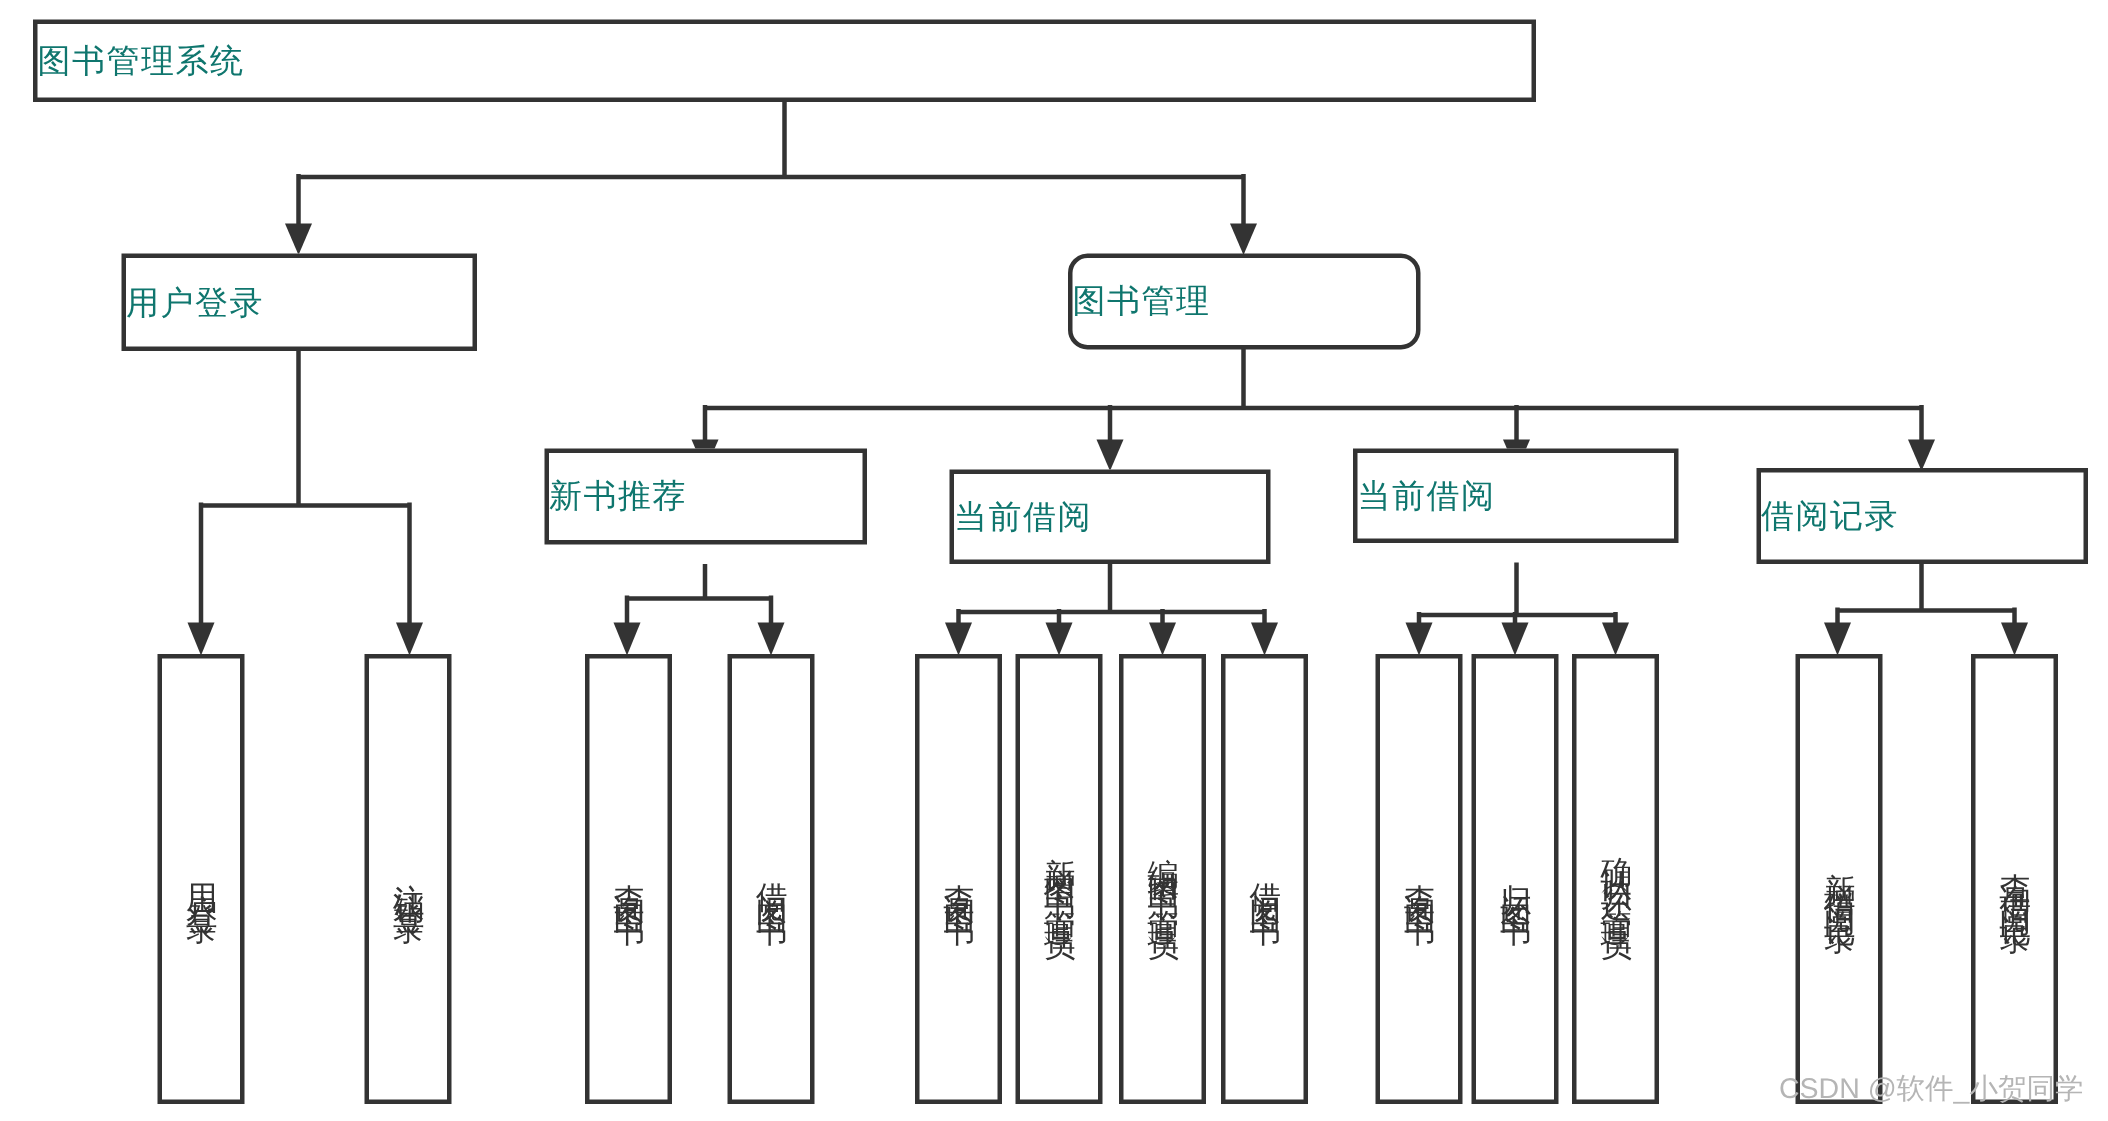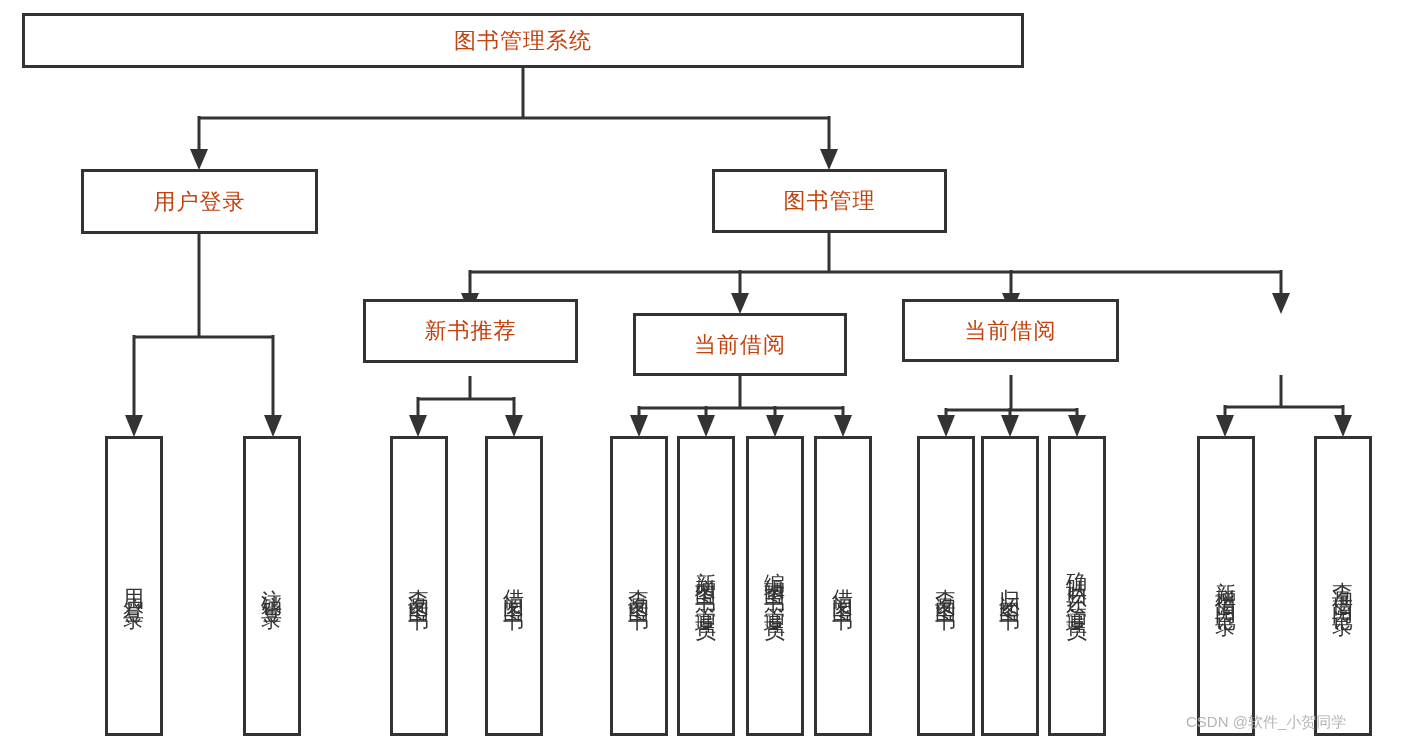--- a/index.html
+++ b/index.html
@@ -21,22 +21,22 @@
     width: 1405px;
     height: 747px;
   }
   .node {
     position: absolute;
     box-sizing: border-box;
     border: 3px solid #333333;
     background: #ffffff;
     display: flex;
     align-items: center;
-    justify-content: center;
-    color: #c2410c;
+    justify-content: flex-start;
+    color: #0f766e;
     font-size: 22px;
     letter-spacing: 1px;
     z-index: 2;
     font-family: Liberation Mono, monospace;
   }
   .leaf {
     position: absolute;
     box-sizing: border-box;
     border: 3px solid #333333;
     background: #ffffff;
@@ -54,21 +54,21 @@
     text-orientation: mixed;
     font-size: 21px;
     letter-spacing: 7px;
     line-height: 1;
     white-space: nowrap;
   }
   .watermark {
     position: absolute;
     left: 1186px;
     top: 713px;
-    font-size: 15px;
+    font-size: 19px;
     color: #b5b5b5;
     z-index: 3;
     white-space: nowrap;
   }
 </style>
 </head>
 <body>
 
 <div class="canvas">
 
@@ -105,32 +105,35 @@
     </g>
   </svg>
 
   <div class="node" style="left:22px; top:13px; width:1002px; height:55px;">
     <span>图书管理系统</span>
   </div>
 
   <div class="node" style="left:81px; top:169px; width:237px; height:65px;">
     <span>用户登录</span>
   </div>
-  <div class="node" style="left:712px; top:169px; width:235px; height:64px;">
+  <div class="node" style="left:712px; top:169px; width:235px; height:64px;border-radius:13px;">
     <span>图书管理</span>
   </div>
 
   <div class="node" style="left:363px; top:299px; width:215px; height:64px;">
     <span>新书推荐</span>
   </div>
   <div class="node" style="left:633px; top:313px; width:214px; height:63px;">
     <span>当前借阅</span>
   </div>
   <div class="node" style="left:902px; top:299px; width:217px; height:63px;">
     <span>当前借阅</span>
+  </div>
+  <div class="node" style="left:1171px; top:312px; width:221px; height:64px;">
+    <span>借阅记录</span>
   </div>
 
   <div class="leaf" style="left:105px;">
     <span class="vtext">用户登录</span>
   </div>
   <div class="leaf" style="left:243px;">
     <span class="vtext">注销登录</span>
   </div>
   <div class="leaf" style="left:390px;">
     <span class="vtext">查询图书</span>

